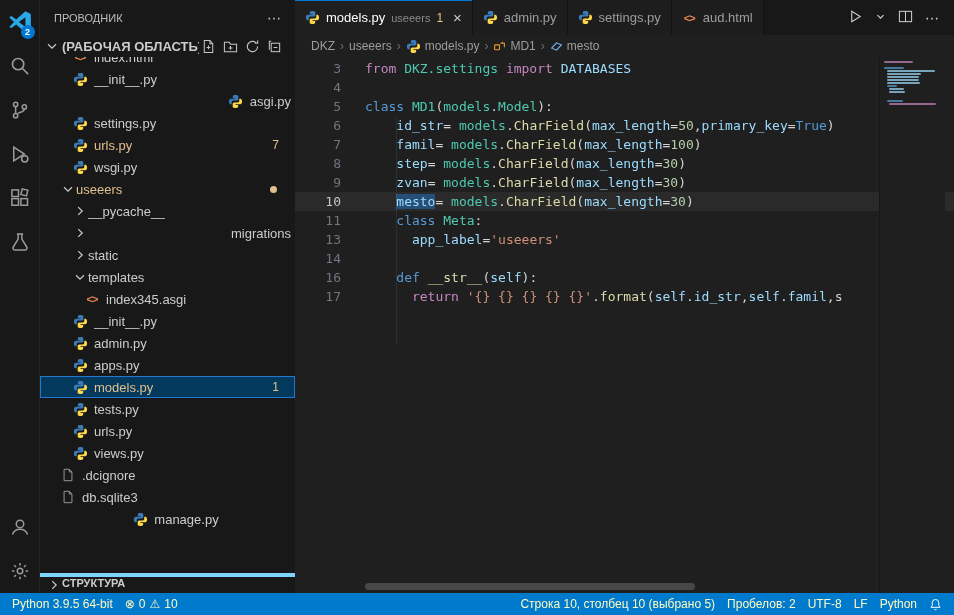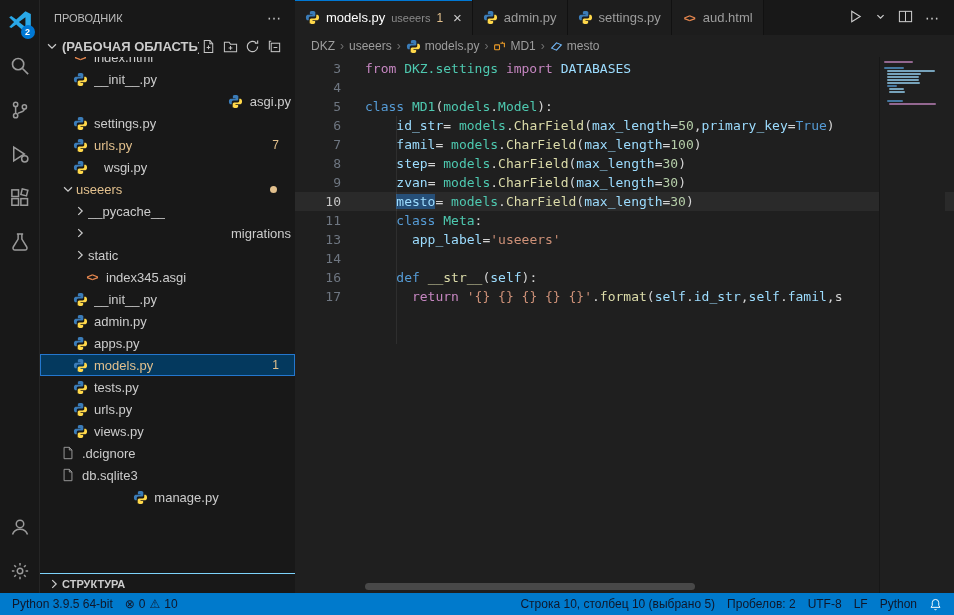--- a/index.html
+++ b/index.html
@@ -27,21 +27,21 @@
   .chev{width:16px;height:16px;display:flex;align-items:center;justify-content:center;color:#cccccc;flex-shrink:0}
   .tree{flex:1;overflow:hidden;position:relative}
   .row{height:22px;display:flex;align-items:center;color:#cccccc;cursor:pointer;padding-right:4px}
   .row.partial{margin-top:-11px}
   .row.sel{background:#04395e;outline:1px solid #2477ce;outline-offset:-1px;color:#fff}
   .row .ficon{width:16px;height:16px;margin-right:6px;display:flex;align-items:center;justify-content:center;flex-shrink:0}
   .row .lbl{white-space:nowrap;overflow:hidden;text-overflow:ellipsis}
   .lbl.warn{color:#e2c08d}
   .tbadge{margin-left:auto;margin-right:12px;color:#e2c08d;font-size:12px}
   .tdot{margin-left:auto;margin-right:14px;width:7px;height:7px;border-radius:50%;background:#e2c08d;flex-shrink:0}
-  .sb-outline{height:20px;border-top:1px solid #7dd3fc;display:flex;align-items:center;font-size:11px;font-weight:bold;padding:0 6px;flex-shrink:0;cursor:pointer}
+  .sb-outline{height:20px;border-top:4px solid #7dd3fc;display:flex;font-size:11px;font-weight:bold;padding:0 6px;flex-shrink:0;cursor:pointer}
 
   
   .editor-group{flex:1;display:flex;flex-direction:column;min-width:0}
   .tabbar{height:35px;background:#181818;display:flex;align-items:stretch;flex-shrink:0}
   .tabs{display:flex}
   .tab{display:flex;align-items:center;padding:0 10px;color:#9d9d9d;background:#1d1d1d;border-right:1px solid #111;gap:6px;cursor:pointer;position:relative;white-space:nowrap}
   .tab.active{background:#1f1f1f;color:#ffffff}
   .tab.active::before{content:'';position:absolute;top:0;left:0;right:0;height:1px;background:#0078d4}
   .tab .ticon{width:15px;height:15px;display:flex;align-items:center;justify-content:center}
   .tab .desc{font-size:11px;color:#8a8a8a}
@@ -64,21 +64,21 @@
   .ct{margin-left:24px;white-space:pre}
   .tk-ctrl{color:#C586C0}.tk-kw{color:#569CD6}.tk-typ{color:#4EC9B0}.tk-fn{color:#DCDCAA}
   .tk-var{color:#9CDCFE}.tk-str{color:#CE9178}.tk-num{color:#B5CEA8}.tk-pln{color:#d4d4d4}
   .sel-text{background:#264f78}
   .guide{position:absolute;left:101px;top:59px;height:228px;width:1px;background:rgba(255,255,255,0.07)}
   .minimap{position:absolute;top:0;right:9px;width:66px;bottom:0;background:#1f1f1f;border-left:1px solid rgba(0,0,0,0.25);padding-top:3px}
   .mm-line{height:2px;margin:1px 0 0 4px;border-radius:1px;opacity:0.7}
   .hscroll{position:absolute;left:70px;bottom:3px;width:330px;height:7px;background:rgba(121,121,121,0.45);border-radius:4px;cursor:pointer}
 
   
-  .statusbar{height:22px;background:#007acc;color:#0f172a;display:flex;align-items:center;font-size:12px;padding:0 6px;flex-shrink:0}
+  .statusbar{height:22px;background:#007acc;color:#fef9c3;display:flex;align-items:center;font-size:12px;padding:0 6px;flex-shrink:0}
   .sb-item{padding:0 6px;display:flex;align-items:center;gap:4px;cursor:pointer;white-space:nowrap}
   .sb-right{margin-left:auto;display:flex;align-items:center}
   .sicon{display:flex;align-items:center;font-size:12px}
 </style>
 </head>
 <body>
 
 <div class="app">
   <div class="main">
 
@@ -232,21 +232,21 @@
           <div class="row" style="padding-left: 32px;">
             <span class="ficon">
               <svg width="15" height="15" viewBox="0 0 16 16">
                 <path d="M7.9 1C5 1 5.2 2.3 5.2 2.3v2.1H8v.7H3.2S1 4.9 1 8c0 3.1 1.9 3 1.9 3h1.1V8.9S3.9 7 5.9 7h3.4S11 7 11 5.3V2.4S11.3 1 7.9 1z" fill="#3b7cb8"></path>
                 <path d="M8.1 15c2.9 0 2.7-1.3 2.7-1.3v-2.1H8v-.7h4.8S15 11.1 15 8c0-3.1-1.9-3-1.9-3H12v2.1S12.1 9 10.1 9H6.7S5 9 5 10.7v2.9S4.7 15 8.1 15z" fill="#ffd84a"></path>
               </svg>
             </span>
             <span class="lbl warn">urls.py</span>
             <span class="tbadge">7</span>
           </div>
-          <div class="row" style="padding-left: 32px; gap: 10px;">
+          <div class="row" style="padding-left: 32px;">
             <span class="ficon">
               <svg width="15" height="15" viewBox="0 0 16 16">
                 <path d="M7.9 1C5 1 5.2 2.3 5.2 2.3v2.1H8v.7H3.2S1 4.9 1 8c0 3.1 1.9 3 1.9 3h1.1V8.9S3.9 7 5.9 7h3.4S11 7 11 5.3V2.4S11.3 1 7.9 1z" fill="#3b7cb8"></path>
                 <path d="M8.1 15c2.9 0 2.7-1.3 2.7-1.3v-2.1H8v-.7h4.8S15 11.1 15 8c0-3.1-1.9-3-1.9-3H12v2.1S12.1 9 10.1 9H6.7S5 9 5 10.7v2.9S4.7 15 8.1 15z" fill="#ffd84a"></path>
               </svg>
             </span>
             <span class="lbl">wsgi.py</span>
           </div>
           <div class="row" style="padding-left: 20px;">
             <span class="chev">
@@ -273,20 +273,28 @@
             </span>
             <span class="lbl">migrations</span>
           </div>
           <div class="row" style="padding-left: 32px;">
             <span class="chev">
               <svg width="14" height="14" viewBox="0 0 16 16" fill="none" stroke="currentColor" stroke-width="1.4">
                 <path d="M6 3.5 10.5 8 6 12.5"></path>
               </svg>
             </span>
             <span class="lbl">static</span>
+          </div>
+          <div class="row" style="padding-left: 32px;">
+            <span class="chev">
+              <svg width="14" height="14" viewBox="0 0 16 16" fill="none" stroke="currentColor" stroke-width="1.4">
+                <path d="M3.5 6 8 10.5 12.5 6"></path>
+              </svg>
+            </span>
+            <span class="lbl">templates</span>
           </div>
           <div class="row" style="padding-left: 44px;">
             <span class="ficon">
               <span style="color:#e8884f;font-size:11px;font-weight:bold;letter-spacing:-1px">&lt;&gt;</span>
             </span>
             <span class="lbl">index345.asgi</span>
           </div>
           <div class="row" style="padding-left: 32px;">
             <span class="ficon">
               <svg width="15" height="15" viewBox="0 0 16 16">

